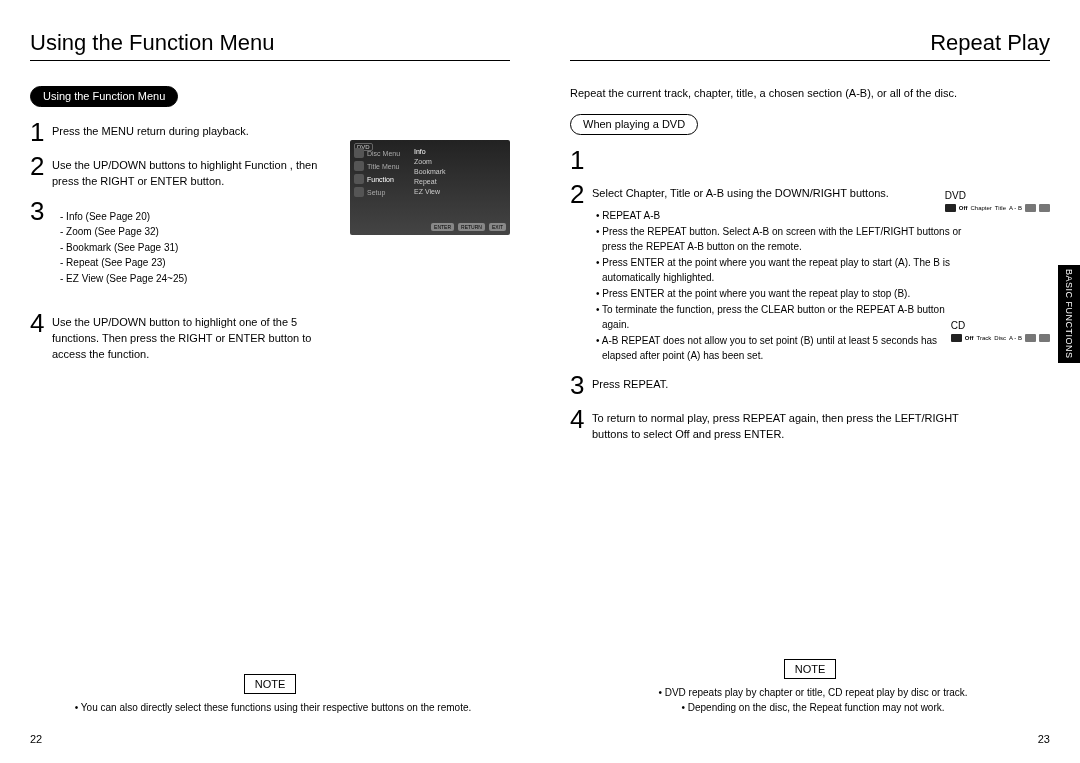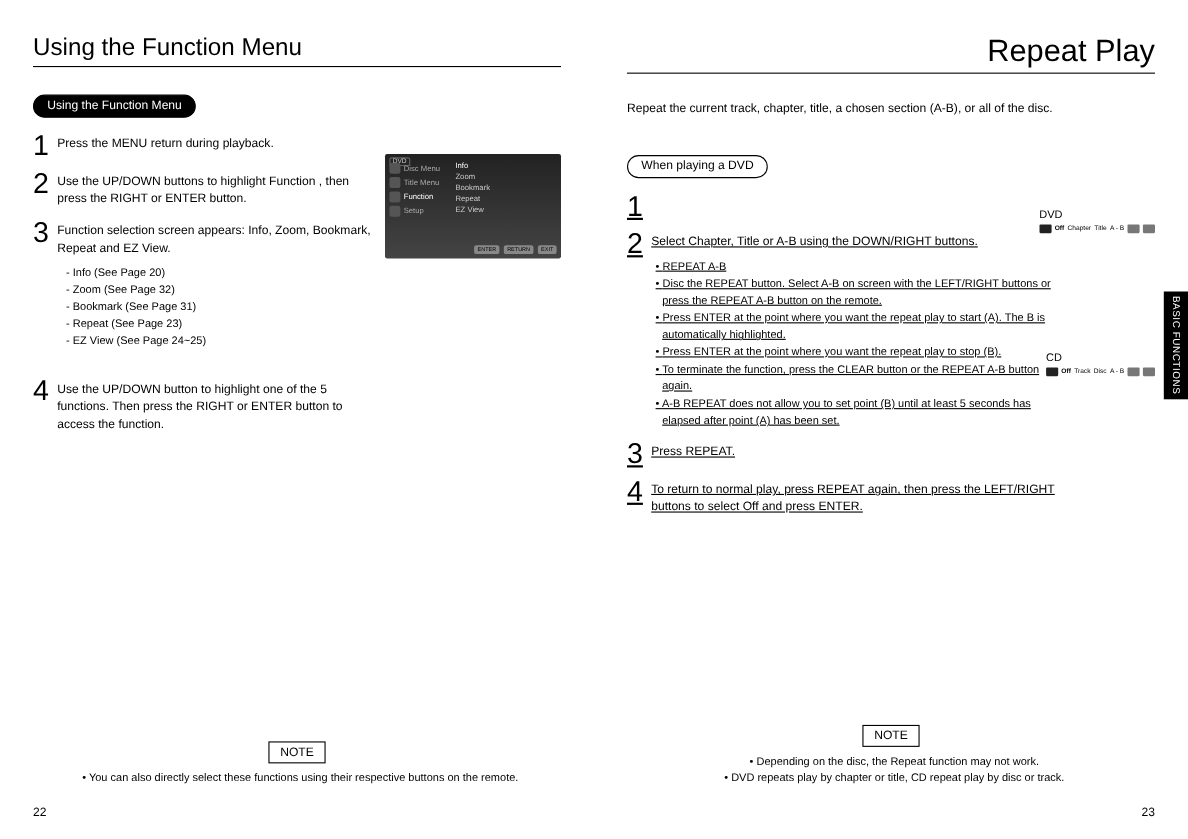--- a/index.html
+++ b/index.html
@@ -31,21 +31,21 @@
     align-items: baseline;
     border-bottom: 1px solid #000;
     padding-bottom: 4px;
     margin-bottom: 25px;
   }
   .title-left {
     font-size: 22px;
     font-weight: 400;
   }
   .title-right {
-    font-size: 28px;
+    font-size: 22px;
     font-weight: 400;
   }
   .pill {
     display: inline-block;
     border: 1px solid #000;
     border-radius: 11px;
     padding: 4px 12px;
     font-size: 11px;
     line-height: 1;
     margin-bottom: 12px;
@@ -112,21 +112,21 @@
   }
   .note-list div { text-indent: -6px; padding-left: 6px; }
   .note-list div::before { content: "• "; }
   .pagenum {
     position: absolute;
     bottom: 18px;
     font-size: 11px;
   }
   .pg-left { left: 30px; }
   .pg-right { right: 30px; }
-  .intro { font-size: 11px; margin-bottom: 34px; line-height: 1.4; }
+  .intro { font-size: 11px; margin-bottom: 13px; line-height: 1.4; }
 
   .illus {
     position: absolute;
     top: 140px;
     right: 30px;
     width: 160px;
     height: 95px;
     background: linear-gradient(#222,#444);
     border-radius: 2px;
     color: #eee;
@@ -177,21 +177,21 @@
     display: flex;
     align-items: center;
     justify-content: center;
   }
   .side-tab-inner {
     writing-mode: vertical-rl;
     text-align: center;
     line-height: 1.15;
   }
   .left-content { max-width: 310px; }
-  .right-content { max-width: 400px; text-decoration: underline; }
+  .right-content { max-width: 400px; }
 </style>
 </head>
 <body>
 
 <div class="spread">
   <div class="page page-left">
     <div class="title-row">
       <div class="title-left">Using the Function Menu</div>
     </div>
 
@@ -202,21 +202,20 @@
         <div class="step-num">1</div>
         <div class="step-body">Press the MENU return during playback.</div>
       </div>
       <div class="step">
         <div class="step-num">2</div>
         <div class="step-body">Use the UP/DOWN buttons to highlight Function , then press the RIGHT or ENTER button.</div>
       </div>
       <div class="step">
         <div class="step-num">3</div>
         <div class="step-body">
-          <span>Function selection screen appears: Info, Zoom, Bookmark, Repeat and EZ View.</span>
           <div class="sublist">
             <div>Info (See Page 20)</div>
             <div>Zoom (See Page 32)</div>
             <div>Bookmark (See Page 31)</div>
             <div>Repeat (See Page 23)</div>
             <div>EZ View (See Page 24~25)</div>
           </div>
         </div>
       </div>
       <div class="step">
@@ -281,21 +280,21 @@
 
       <div class="step">
         <div class="step-num">1</div>
       </div>
       <div class="step">
         <div class="step-num">2</div>
         <div class="step-body">
           <span>Select Chapter, Title or A-B using the DOWN/RIGHT buttons.</span>
           <div class="bullets">
             <div>REPEAT A-B</div>
-            <div>Disc the REPEAT button. Select A-B on screen with the LEFT/RIGHT buttons or press the REPEAT A-B button on the remote.</div>
+            <div>Press the REPEAT button. Select A-B on screen with the LEFT/RIGHT buttons or press the REPEAT A-B button on the remote.</div>
             <div>Press ENTER at the point where you want the repeat play to start (A). The B is automatically highlighted.</div>
             <div>Press ENTER at the point where you want the repeat play to stop (B).</div>
             <div>To terminate the function, press the CLEAR button or the REPEAT A-B button again.</div>
             <div>A-B REPEAT does not allow you to set point (B) until at least 5 seconds has elapsed after point (A) has been set.</div>
           </div>
         </div>
       </div>
       <div class="step">
         <div class="step-num">3</div>
         <div class="step-body">Press REPEAT.</div>
@@ -332,20 +331,20 @@
       </div>
     </div>
 
     <div class="side-tab">
       <div class="side-tab-inner">BASIC FUNCTIONS</div>
     </div>
 
     <div class="note-area">
       <div class="note-box">NOTE</div>
       <div class="note-list">
+        <div>DVD repeats play by chapter or title, CD repeat play by disc or track.</div>
         <div>Depending on the disc, the Repeat function may not work.</div>
-        <div>DVD repeats play by chapter or title, CD repeat play by disc or track.</div>
       </div>
     </div>
 
     <div class="pagenum pg-right">23</div>
   </div>
 </div>
 
 </body></html>

